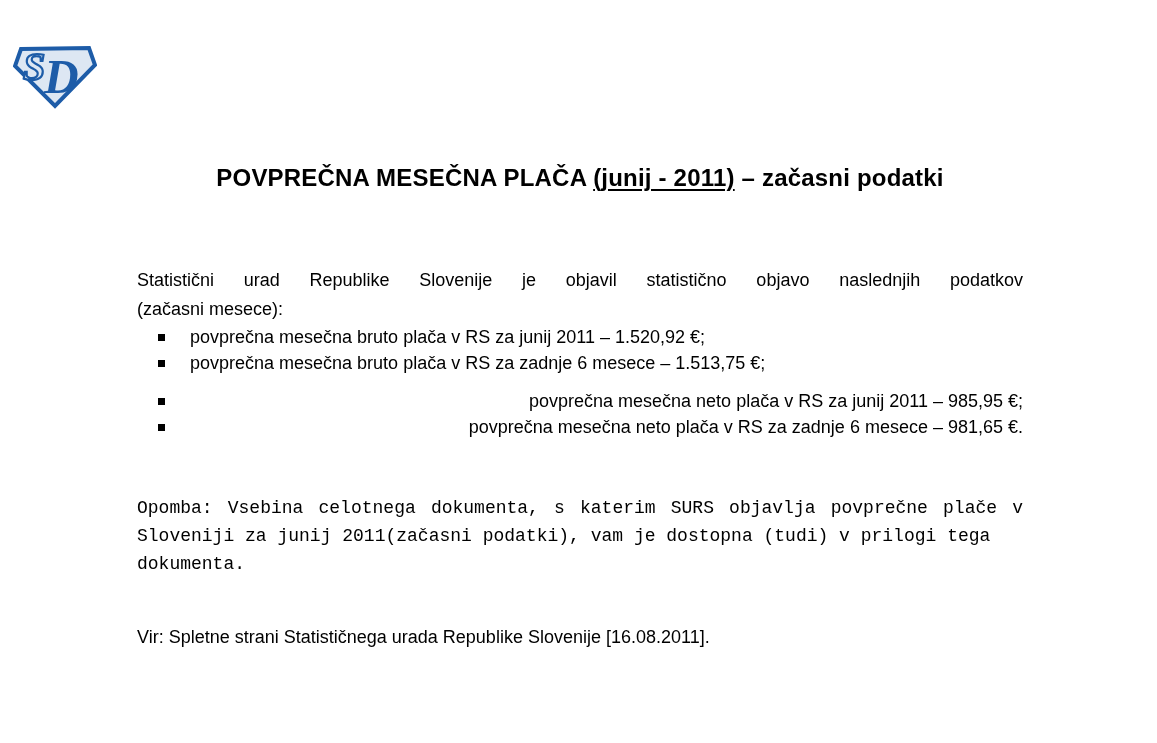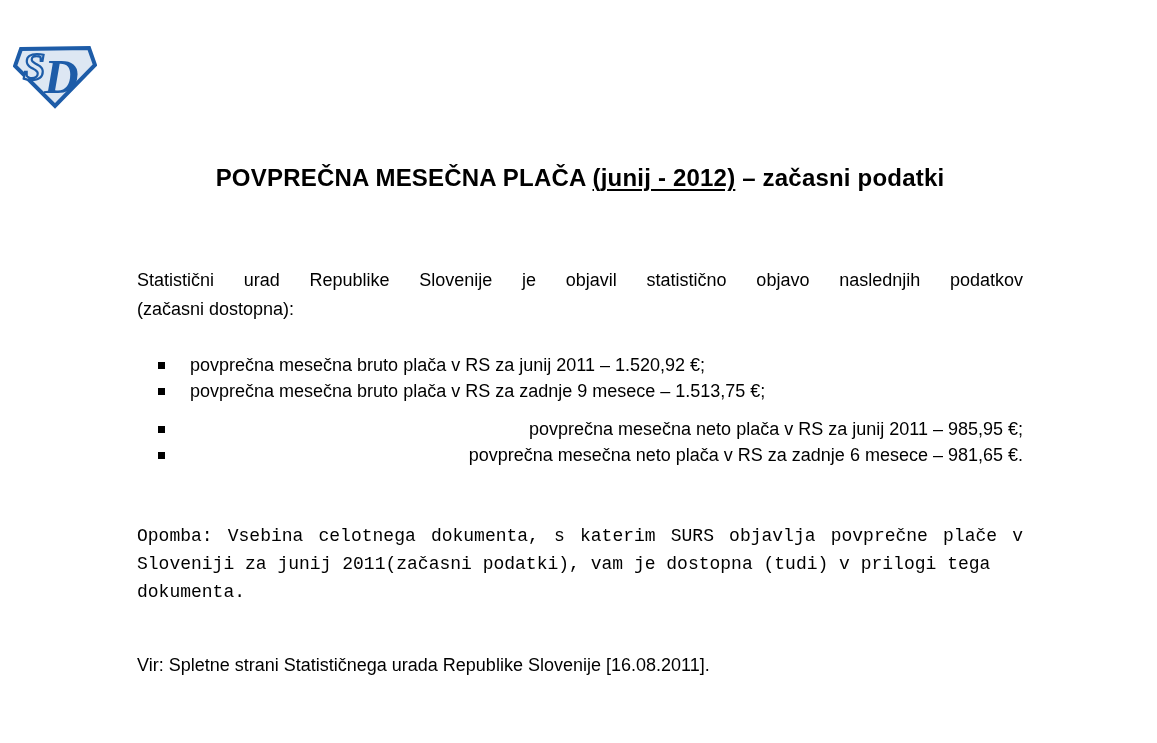--- a/index.html
+++ b/index.html
@@ -48,21 +48,21 @@
   }
   .line-stretch {
     text-align: justify;
     text-align-last: justify;
   }
   .bullets {
     list-style: none;
     font-size: 18px;
     line-height: 26px;
   }
-  .bullets-bruto { margin-top: 28px; }
+  .bullets-bruto { }
   .bullets-neto  { margin-top: 12px; text-align: right; }
   .bullets li {
     position: relative;
     padding-left: 53px;
   }
   .bullets li::before {
     content: "";
     position: absolute;
     left: 21px;
     top: 10px;
@@ -88,30 +88,30 @@
 <div class="page">
 
   <svg class="logo" viewBox="0 0 84 66" xmlns="http://www.w3.org/2000/svg">
     <polygon points="8,6 76,5 82,22 42,63 2,23" fill="#dde7f3" stroke="#1d5ca8" stroke-width="4" stroke-linejoin="miter"></polygon>
     <text x="10" y="37" font-family="Liberation Serif, serif" font-size="40" font-weight="bold" font-style="italic" fill="#dde7f3" stroke="#1d5ca8" stroke-width="2.2">S</text>
     <text x="31" y="50" font-family="Liberation Serif, serif" font-size="48" font-weight="bold" font-style="italic" fill="#1d5ca8">D</text>
   </svg>
 
   <div class="content">
 
-    <div class="doc-title"><span>POVPREČNA MESEČNA PLAČA </span><span class="u">(junij - 2012)</span><span> – začasni podatki</span></div>
+    <div class="doc-title"><span>POVPREČNA MESEČNA PLAČA </span><span class="u">(junij - 2011)</span><span> – začasni podatki</span></div>
 
     <div class="intro">
       <div class="line-stretch">Statistični urad Republike Slovenije je objavil statistično objavo naslednjih podatkov</div>
-      <div>(začasni dostopna):</div>
+      <div>(začasni mesece):</div>
     </div>
 
     <ul class="bullets bullets-bruto">
       <li>povprečna mesečna bruto plača v RS za junij 2011 – 1.520,92 €;</li>
-      <li>povprečna mesečna bruto plača v RS za zadnje 9 mesece – 1.513,75 €;</li>
+      <li>povprečna mesečna bruto plača v RS za zadnje 6 mesece – 1.513,75 €;</li>
     </ul>
 
     <ul class="bullets bullets-neto">
       <li>povprečna mesečna neto plača v RS za junij 2011 – 985,95 €;</li>
       <li>povprečna mesečna neto plača v RS za zadnje 6 mesece – 981,65 €.</li>
     </ul>
 
     <div class="note">
       <div class="line-stretch">Opomba: Vsebina celotnega dokumenta, s katerim SURS objavlja povprečne plače v</div>
       <div>Sloveniji za junij 2011(začasni podatki), vam je dostopna (tudi) v prilogi tega dokumenta.</div>

